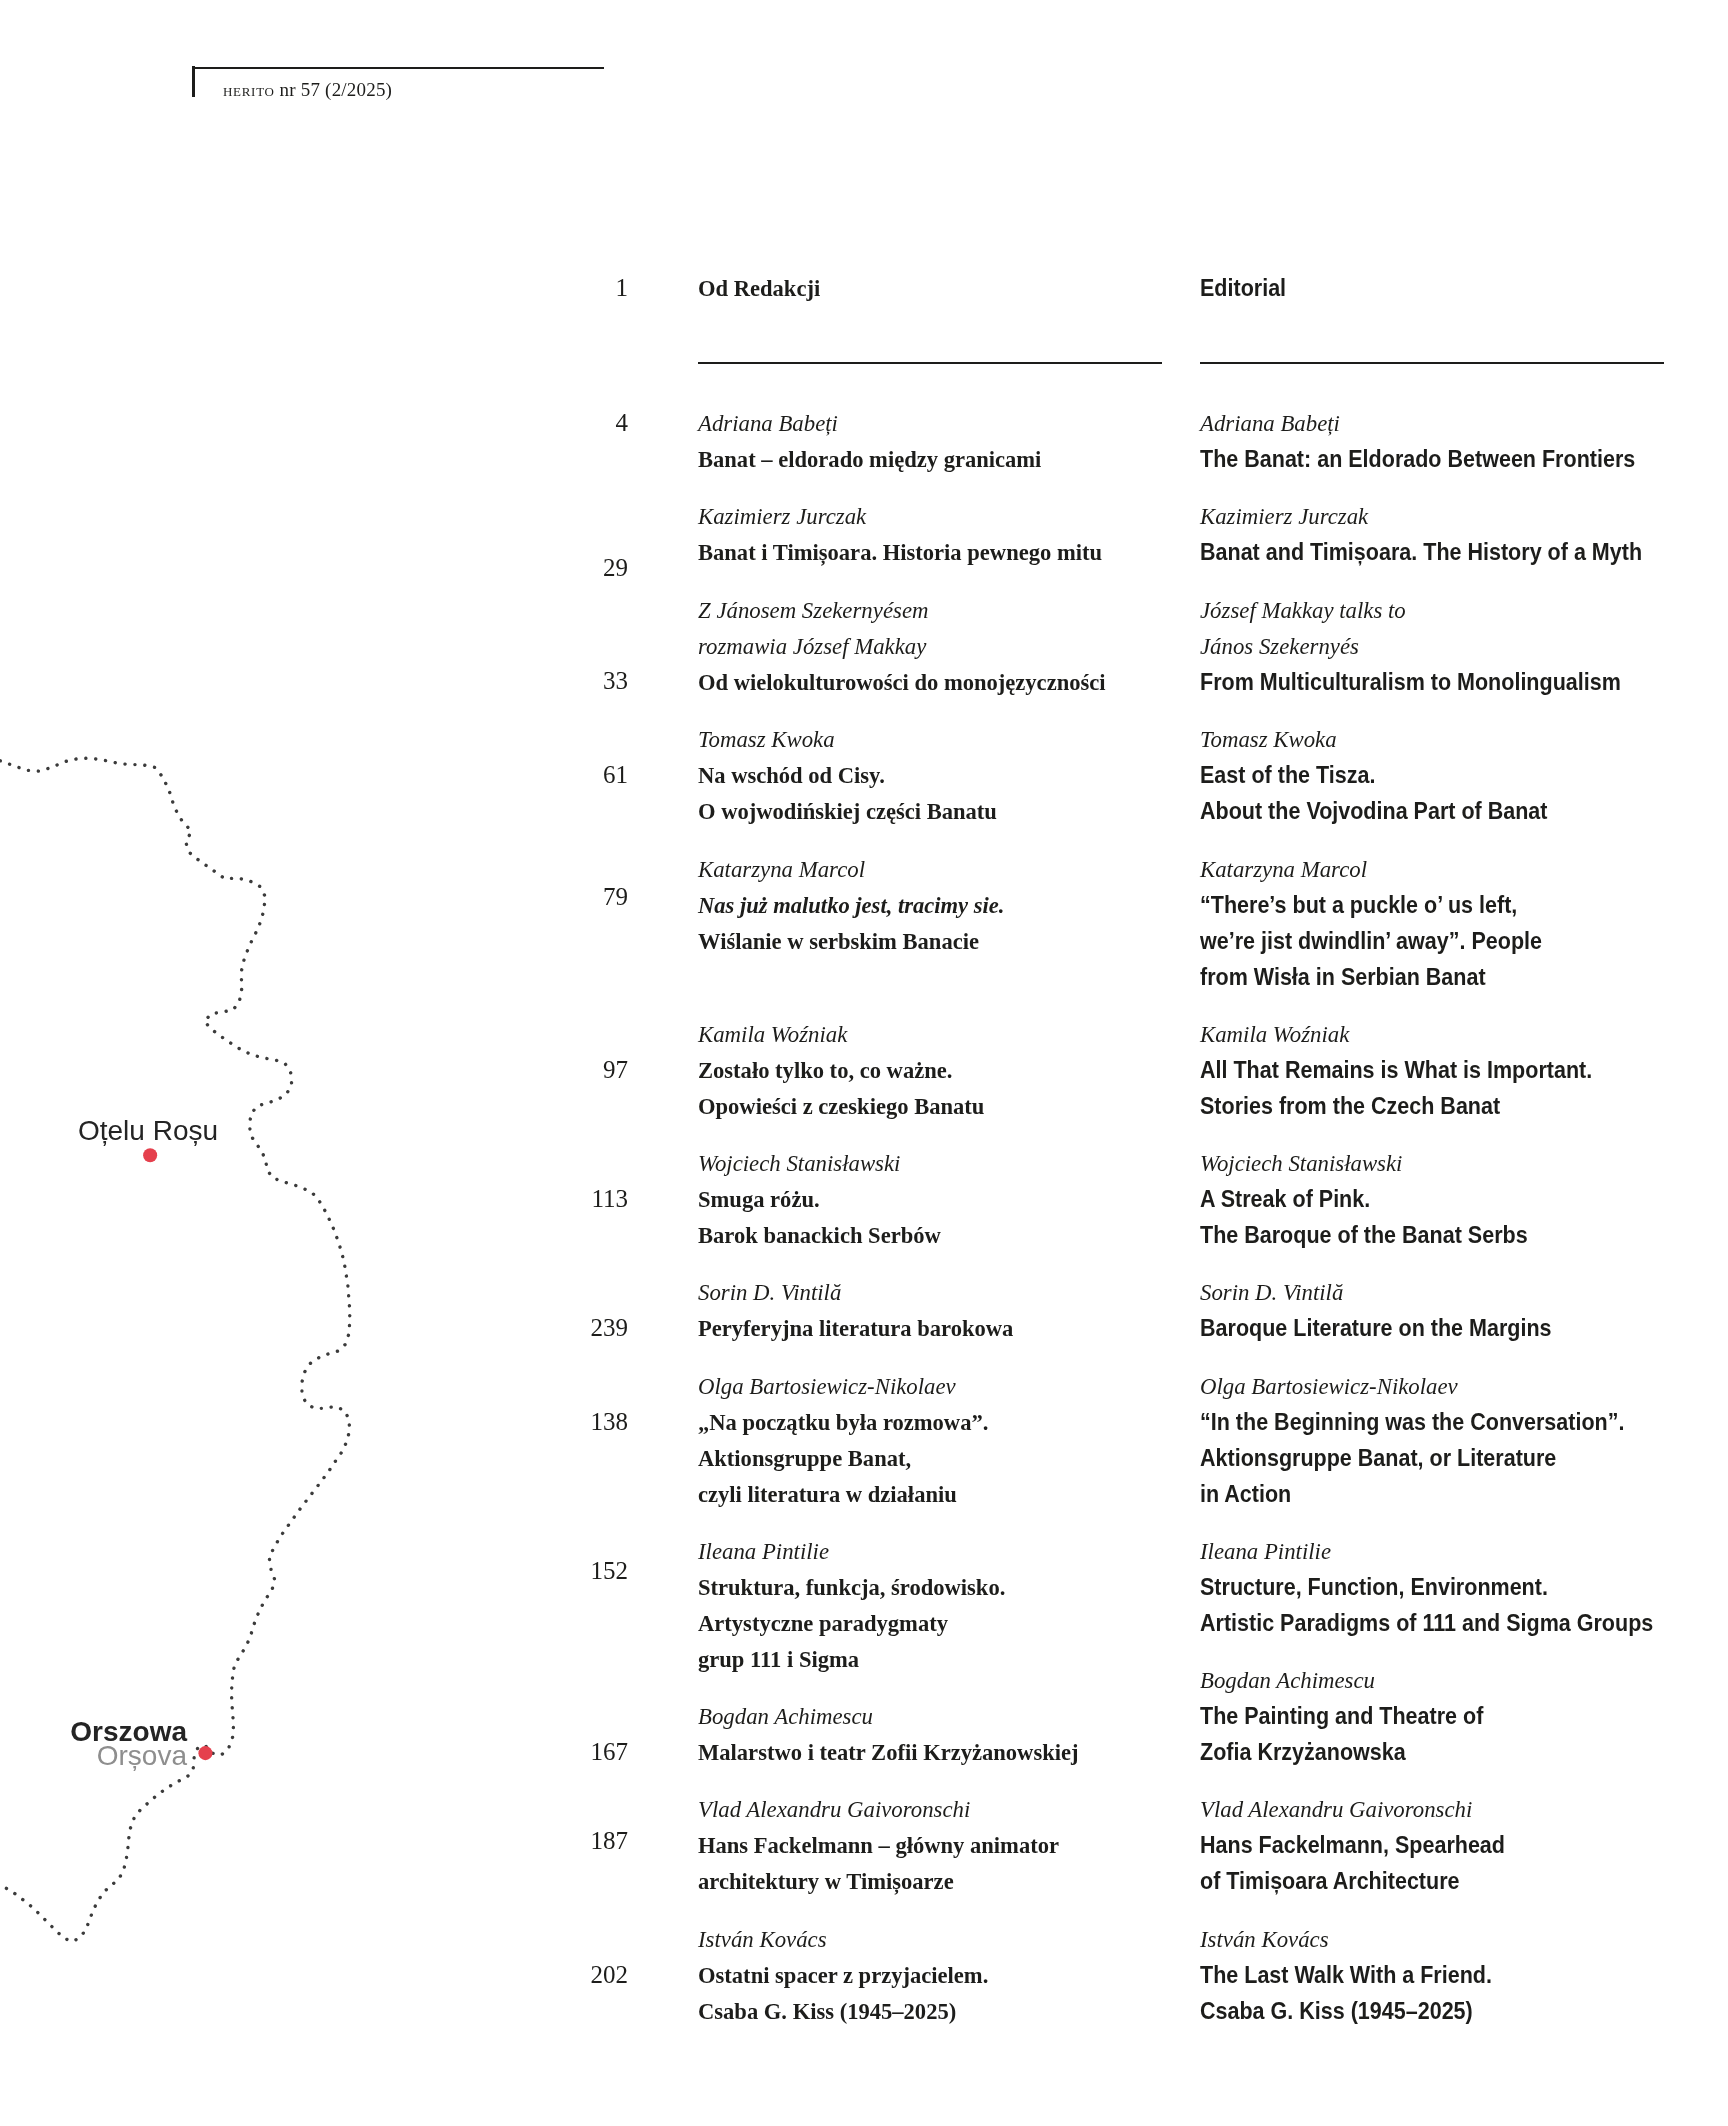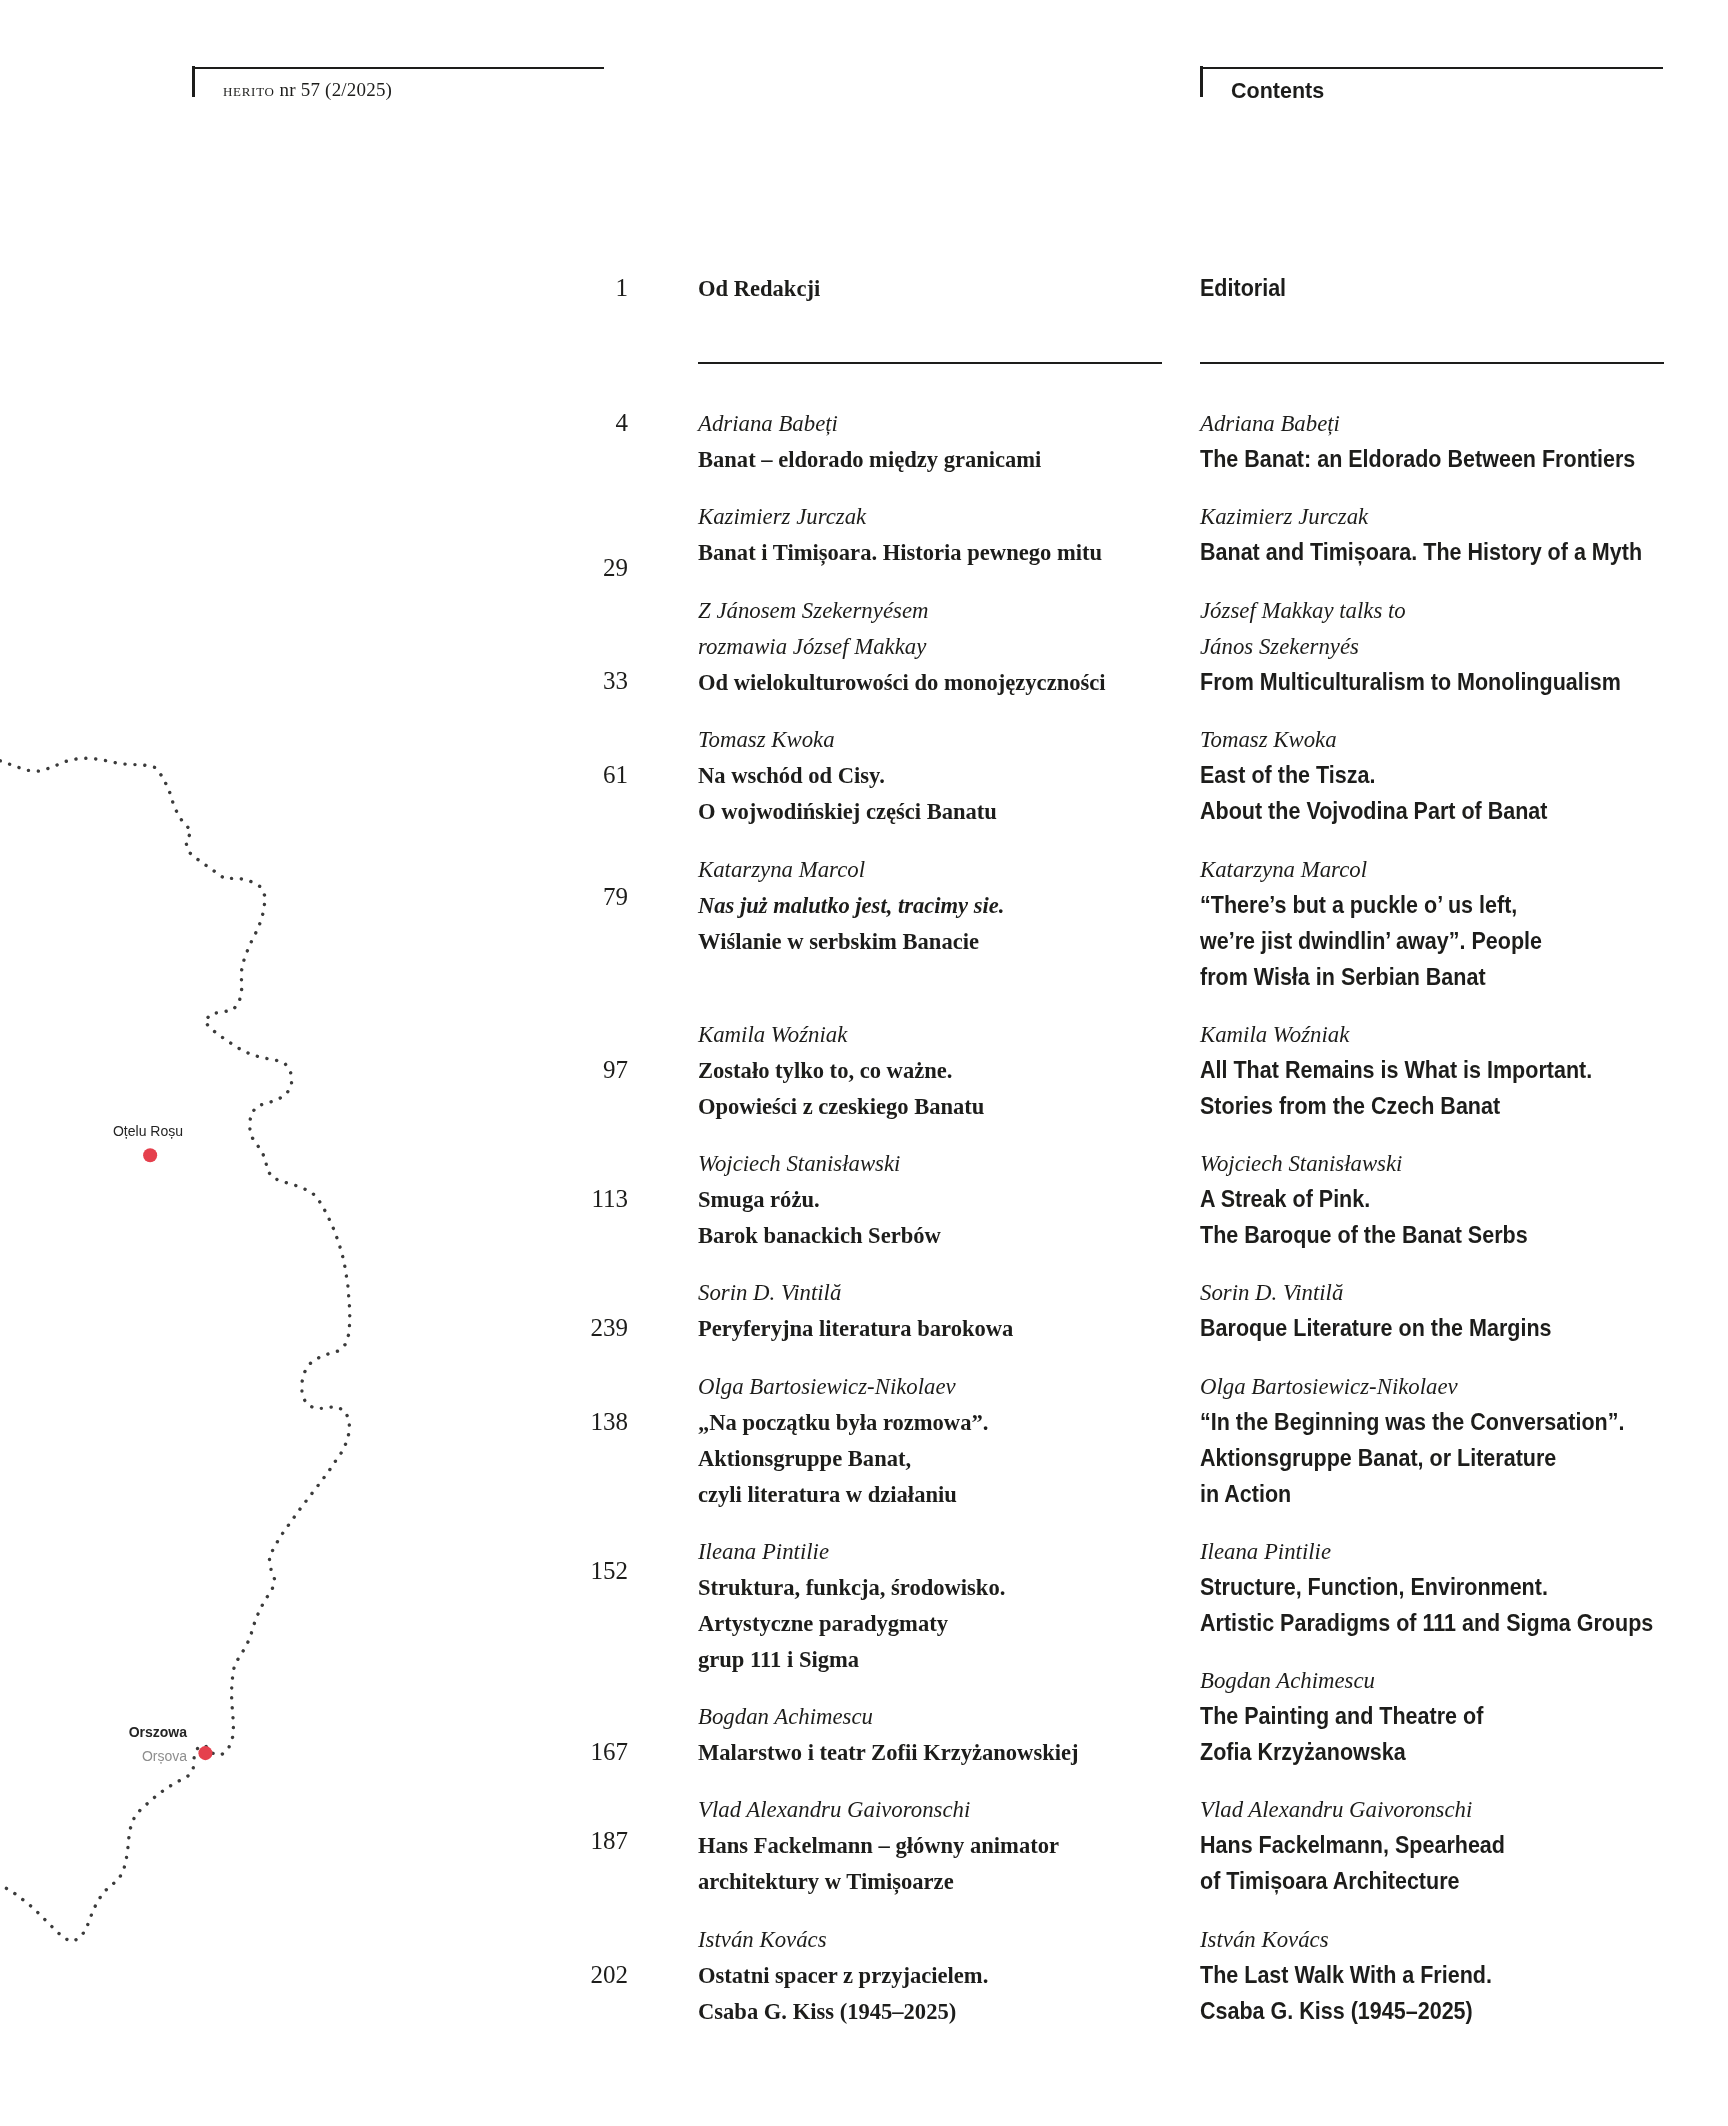--- a/index.html
+++ b/index.html
@@ -27,21 +27,21 @@
   .en{left:1200px;width:478px;}
   .line{height:36px;line-height:36px;white-space:nowrap;transform-origin:0 50%;}
   .author{font:italic 24px/36px "Liberation Serif",serif;transform:scaleX(.95);}
   .pl-title{font:bold 24px/36px "Liberation Serif",serif;transform:scaleX(.94);}
   .pl-title.ital{font-style:italic;}
   .en-title{font:bold 23.4px/36px "Liberation Sans",sans-serif;transform:scaleX(.92);}
   .sep{position:absolute;width:464px;height:1.9px;background:#1d1d1b;}
   
   #map-svg{position:absolute;left:0;top:0;pointer-events:none;}
   .place-label{position:absolute;font-family:"Liberation Sans",sans-serif;
-               font-size:14px;line-height:24px;color:#242424;}
+               font-size:28px;line-height:24px;color:#242424;}
   .place-label .l-bold{font-weight:bold;}
   .place-label .l-gray{color:#8e8e8e;}
 </style>
 </head>
 <body>
 
 <div id="page">
 
   <svg id="map-svg" width="394" height="2127" viewBox="0 0 420 2270" aria-hidden="true">
       <polyline points="0,812 14,817 28,822 42,823 55,819 68,813 81,810 95,809 109,811 123,814 137,816 151,816 165,819 174,830 181,846 186,862 194,876 204,887 198,899 202,910 213,919 226,928 240,938 253,937 266,940 277,946 283,957 281,973 276,989 268,1005 261,1021 257,1038 258,1054 255,1070 248,1078 237,1080 225,1082 218,1090 225,1098 234,1105 244,1112 255,1119 267,1125 280,1129 293,1131 304,1135 310,1145 311,1157 306,1167 297,1173 286,1177 275,1180 268,1188 266,1199 267,1211 272,1219 278,1227 283,1237 285,1249 291,1257 301,1261 312,1264 323,1268 333,1273 340,1281 346,1291 351,1301 356,1312 360,1323 364,1335 367,1347 369,1359 371,1372 372,1385 373,1398 373,1411 372,1424 368,1435 360,1442 350,1445 340,1449 331,1455 325,1464 322,1475 322,1487 326,1497 335,1503 346,1503 357,1501 367,1505 372,1514 373,1526 370,1538 365,1549 358,1559 350,1571 341,1583 331,1596 321,1609 311,1623 301,1637 293,1650 287,1662 289,1675 293,1686 290,1697 283,1707 277,1718 272,1730 268,1743 263,1756 256,1767 250,1777 248,1789 247,1802 247,1815 248,1828 249,1841 248,1854 244,1865 236,1873 226,1871 219,1863 211,1865 207,1875 206,1887 201,1895 192,1900 183,1905 174,1911 166,1917 158,1924 150,1931 143,1940 139,1951 137,1963 136,1975 134,1987 131,1998 125,2007 117,2013 110,2020 104,2029 99,2039 95,2050 91,2060 85,2068 77,2072 69,2069 61,2062 53,2054 45,2046 37,2038 29,2031 21,2025 13,2019 6,2015" fill="none" stroke="#3b3b3b" stroke-width="3.6" stroke-linecap="round" stroke-linejoin="round" stroke-dasharray="0.1 10.5"></polyline>
@@ -54,23 +54,20 @@
       </div>
       <div class="place-label" style="top: 1720px; width: 206px; left: -19px; text-align: right;">
         <div class="l-bold">Orszowa</div>
         <div class="l-gray">Orșova</div>
       </div>
     </div>
 
   <div class="rule rule-left">
     <span class="txt hdr-issue"><span class="sc">herito</span> <span>nr 57 (2/2025)</span></span>
   </div>
-  <div class="rule rule-right">
-    <span class="txt hdr-en">Contents</span>
-  </div>
 
   <div id="entries">
       <div class="entry" style="top: 270px;">
         <div class="num" style="top: 0px;">1</div>
         <div class="cell pl">
           <div class="line pl-title">Od Redakcji</div>
         </div>
         <div class="cell en">
           <div class="line en-title">Editorial</div>
         </div>

